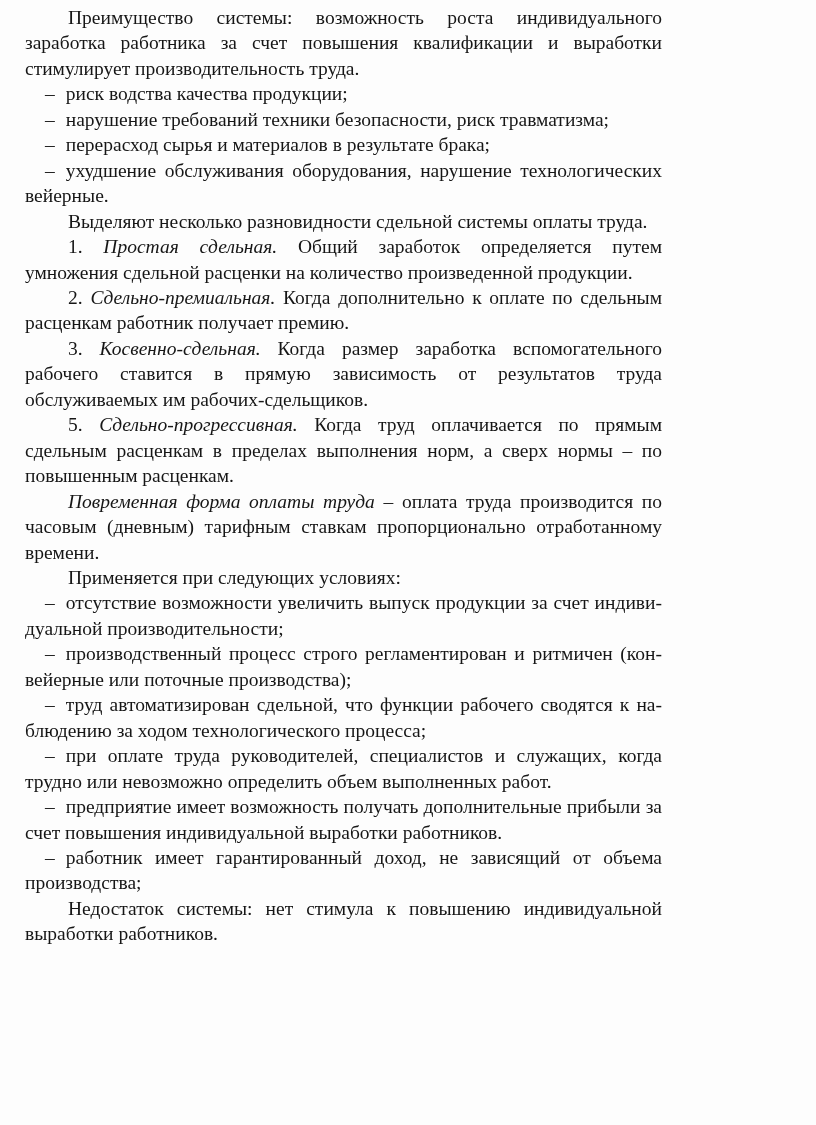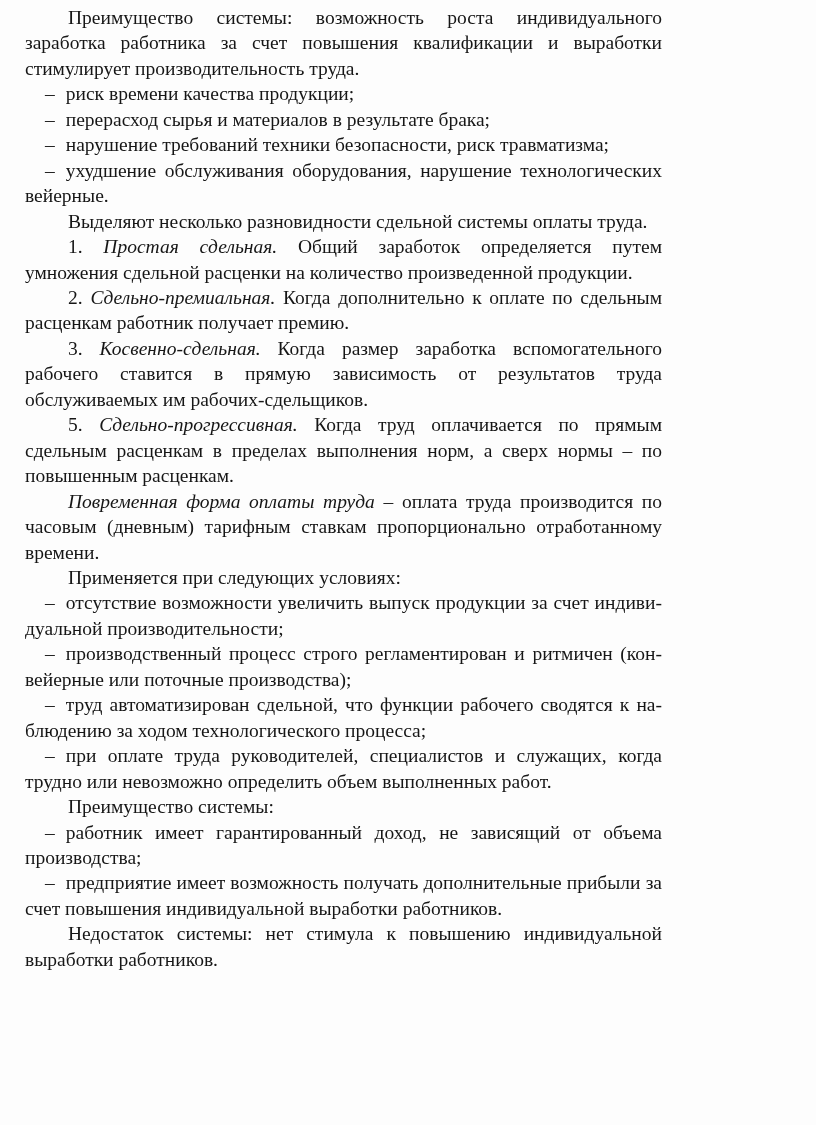--- a/index.html
+++ b/index.html
@@ -45,23 +45,23 @@
   }
 </style>
 </head>
 <body>
 
 <div class="doc">
 
   <p class="para"><span>Преимущество системы: возможность роста индивидуального заработка работника за счет повышения квалификации и выработки стимулирует произ­водительность труда.</span></p>
 
 
-  <p class="bullet"><span class="dash">–</span><span>риск времени качества продукции;</span></p>
+  <p class="bullet"><span class="dash">–</span><span>риск водства качества продукции;</span></p>
+  <p class="bullet"><span class="dash">–</span><span>нарушение требований техники безопасности, риск травматизма;</span></p>
   <p class="bullet"><span class="dash">–</span><span>перерасход сырья и материалов в результате брака;</span></p>
-  <p class="bullet"><span class="dash">–</span><span>нарушение требований техники безопасности, риск травматизма;</span></p>
   <p class="bullet"><span class="dash">–</span><span>ухудшение обслуживания оборудования, нарушение технологических вейерные.</span></p>
 
   <p class="para"><span>Выделяют несколько разновидности сдельной системы оплаты труда.</span></p>
 
   <p class="para"><span class="num">1.</span> <span class="term">Простая сдельная.</span> <span>Общий заработок определяется путем умножения сдельной расценки на количество произведенной продукции.</span></p>
 
   <p class="para"><span class="num">2.</span> <span class="term">Сдельно-премиальная.</span> <span>Когда дополнительно к оплате по сдельным рас­ценкам работник получает премию.</span></p>
 
   <p class="para"><span class="num">3.</span> <span class="term">Косвенно-сдельная.</span> <span>Когда размер заработка вспомогательного рабочего ставится в прямую зависимость от результатов труда обслуживаемых им рабо­чих-сдельщиков.</span></p>
 
@@ -70,21 +70,20 @@
 
   <p class="para"><span class="term">Повременная форма оплаты труда</span> <span>– оплата труда производится по часо­вым (дневным) тарифным ставкам пропорционально отработанному времени.</span></p>
 
   <p class="para"><span>Применяется при следующих условиях:</span></p>
 
   <p class="bullet"><span class="dash">–</span><span>отсутствие возможности увеличить выпуск продукции за счет индиви­дуальной производительности;</span></p>
   <p class="bullet"><span class="dash">–</span><span>производственный процесс строго регламентирован и ритмичен (кон­вейерные или поточные производства);</span></p>
   <p class="bullet"><span class="dash">–</span><span>труд автоматизирован сдельной, что функции рабочего сводятся к на­блюдению за ходом технологического процесса;</span></p>
   <p class="bullet"><span class="dash">–</span><span>при оплате труда руководителей, специалистов и служащих, когда труд­но или невозможно определить объем выполненных работ.</span></p>
 
-  <p class="para"><span>Преимущество системы:</span></p>
 
+  <p class="bullet"><span class="dash">–</span><span>предприятие имеет возможность получать дополнительные прибыли за счет повышения индивидуальной выработки работников.</span></p>
   <p class="bullet"><span class="dash">–</span><span>работник имеет гарантированный доход, не зависящий от объема произ­водства;</span></p>
-  <p class="bullet"><span class="dash">–</span><span>предприятие имеет возможность получать дополнительные прибыли за счет повышения индивидуальной выработки работников.</span></p>
 
   <p class="para"><span>Недостаток системы: нет стимула к повышению индивидуальной выработ­ки работников.</span></p>
 
 
 </div>
 
 </body></html>

